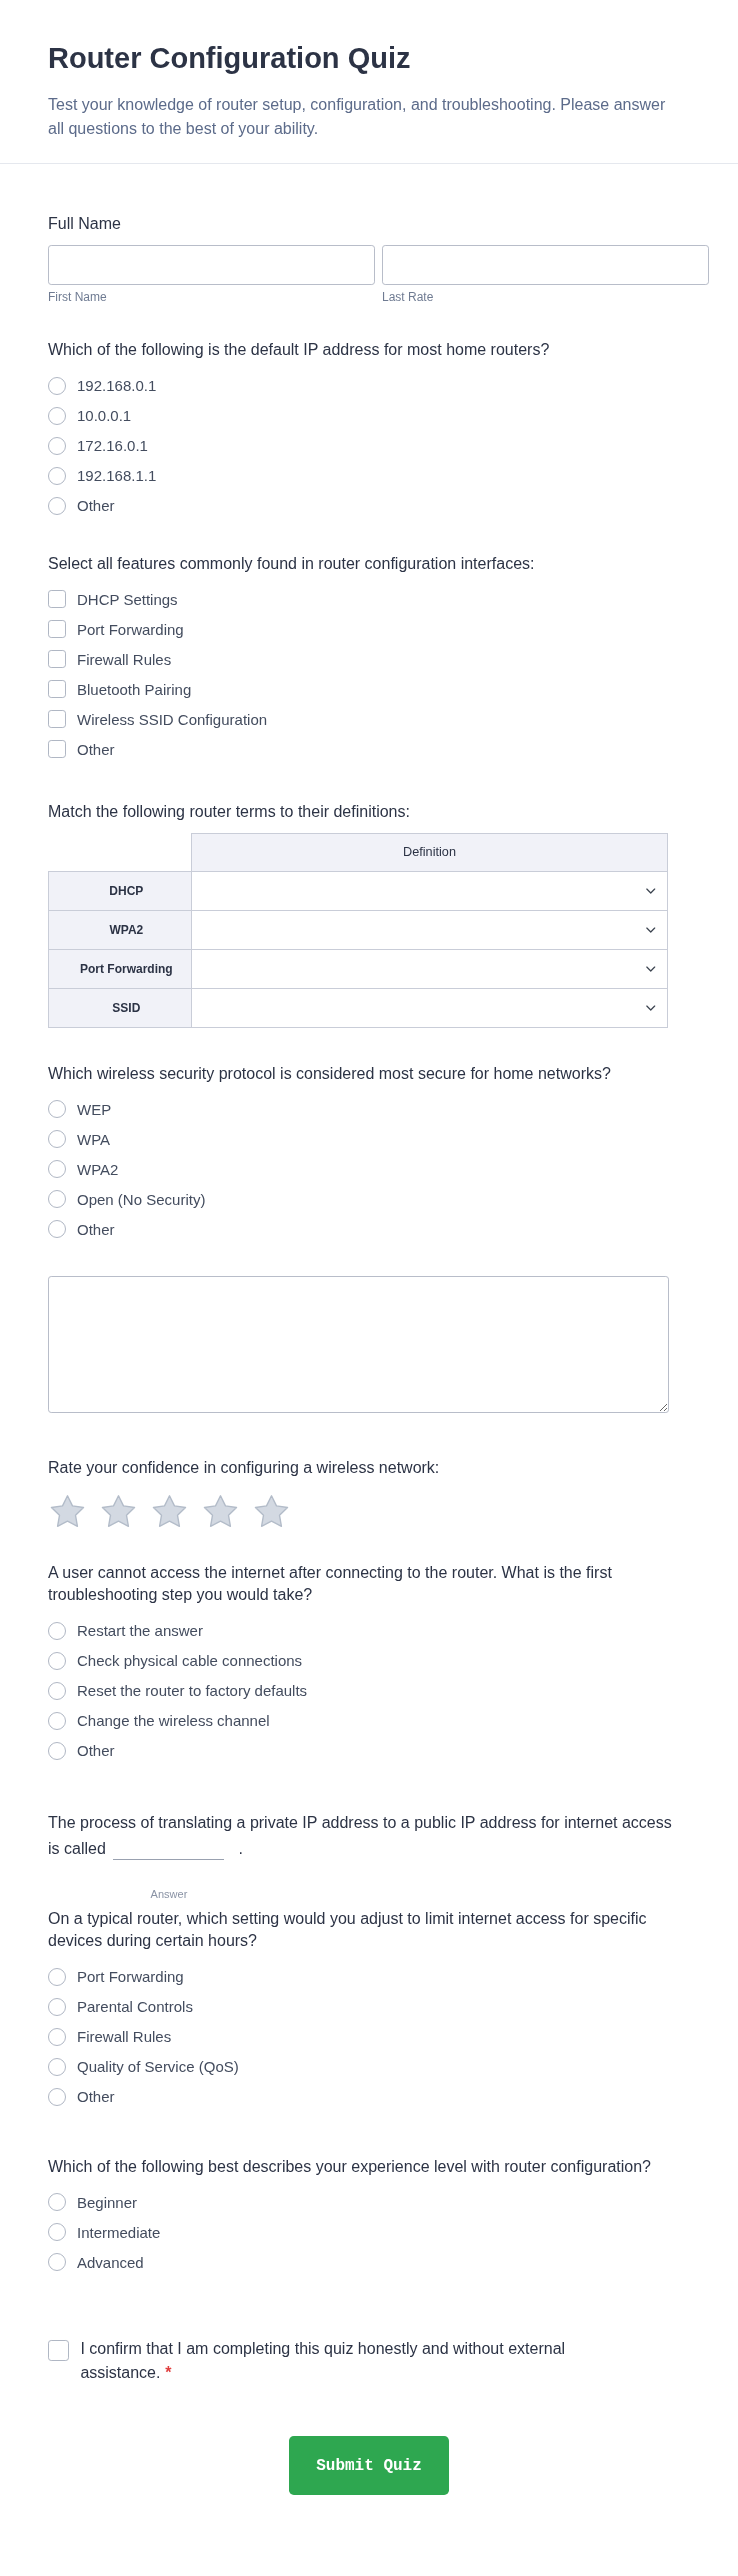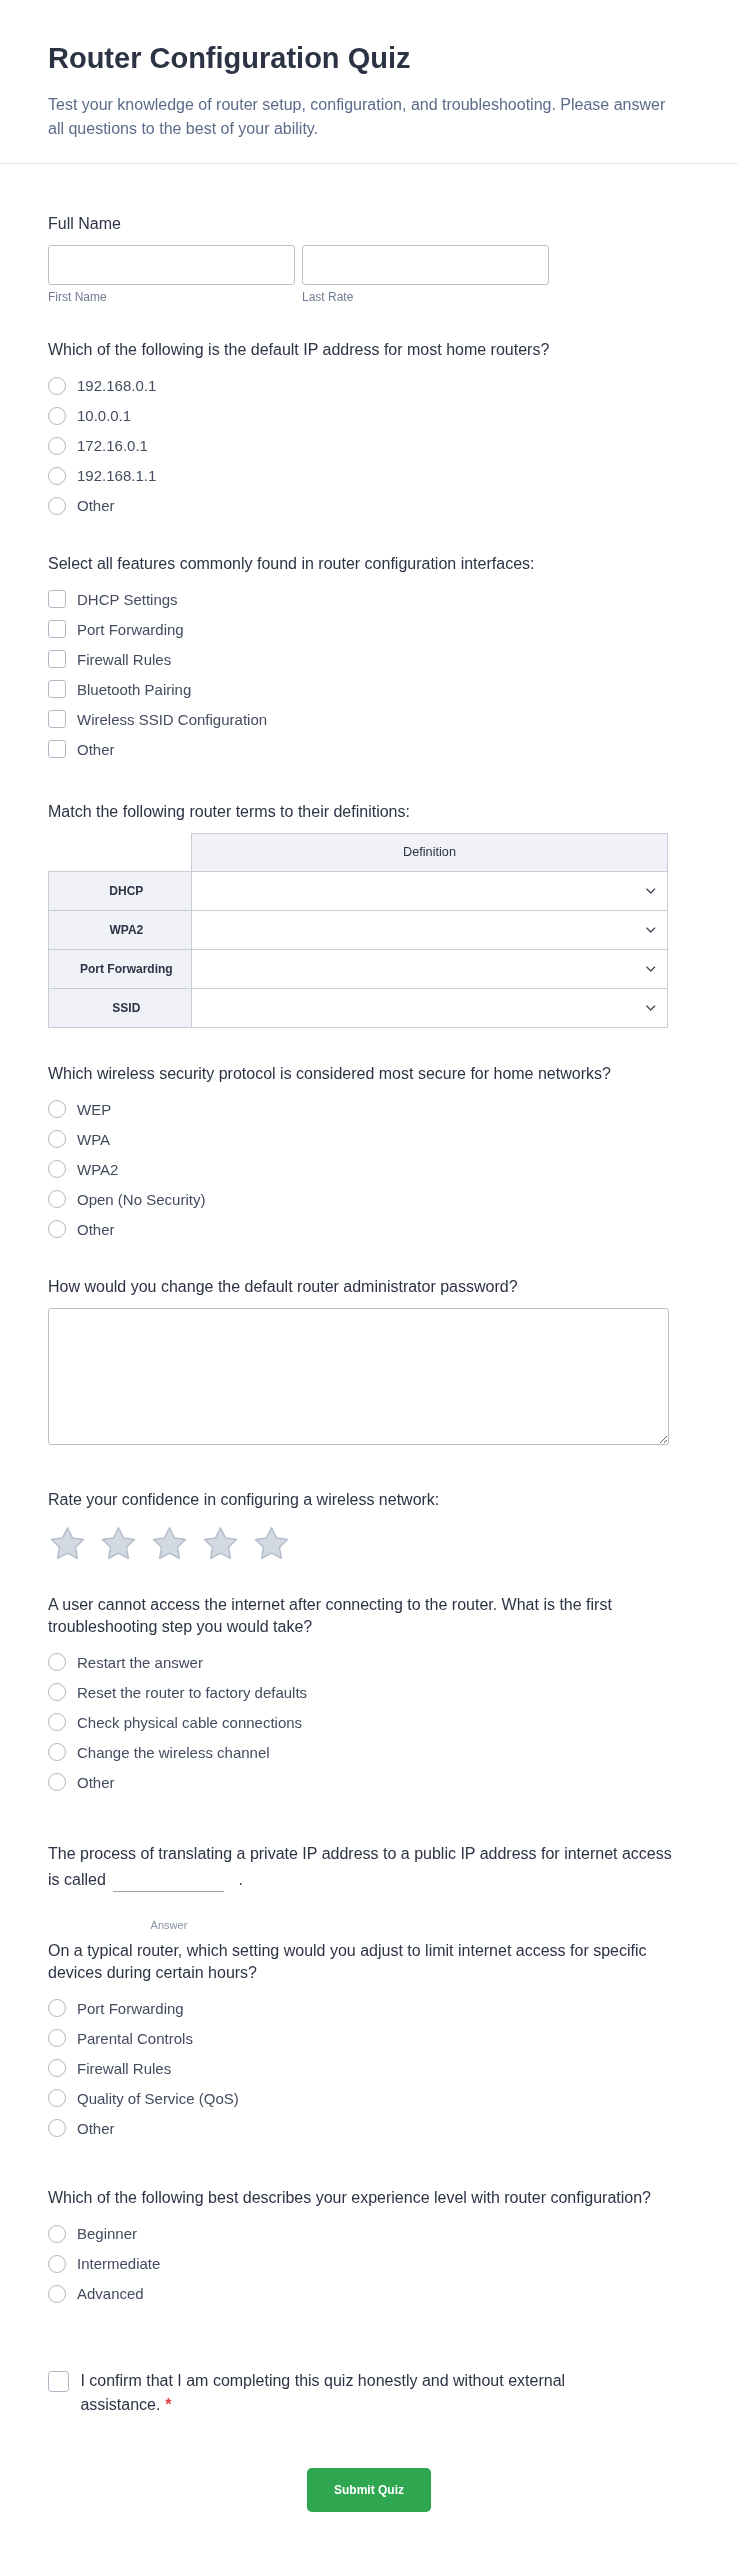--- a/index.html
+++ b/index.html
@@ -16,21 +16,21 @@
   .form-subtitle { margin-top: 16px; font-size: 16px; line-height: 24px; color: var(--subtitle-text, #5c6b8a); max-width: 635px; }
 
   
   .form-body { padding: 49px 48px 46px 48px; }
   .question { margin-bottom: 35px; }
   .mb40 { margin-bottom: 32px; } .mb44 { margin-bottom: 35px; } .mb46 { margin-bottom: 37px; }
   .mb56 { margin-bottom: 44px; } .mb64 { margin-bottom: 51px; } .mb76 { margin-bottom: 60px; }
   .q-label { font-size: 16px; line-height: 22px; font-weight: 500; color: var(--label-text, #2c3345); margin-bottom: 9.5px; max-width: 635px; }
 
   
-  .name-inputs { display: flex; gap: 7px; width: 501px; }
+  .name-inputs { display: flex; gap: 7px; width: 661px; }
   .name-field { flex: 1; }
   .text-input {
     width: 100%; height: 40px; border: 0.8px solid var(--input-border, #b8bdc9);
     border-radius: 3.2px; padding: 0 11px; font-size: 14.3px; color: var(--label-text, #2c3345);
     background: #fff; outline: none;
     font-family: "Liberation Sans", "DejaVu Sans", sans-serif;
   }
   .sublabel { margin-top: 5.6px; font-size: 12px; color: #6f7b92; }
 
   
@@ -86,22 +86,22 @@
   
   .confirm { display: flex; align-items: flex-start; max-width: 603px; cursor: pointer; }
   .confirm-box { width: 21.4px; height: 21.4px; margin-top: 2.4px; }
   .confirm-label { font-size: 16px; line-height: 24px; color: var(--label-text, #2c3345); }
   .req { color: var(--required-red, #e03e3e); margin-left: 4.8px; font-weight: 700; }
 
   
   .submit-row { display: flex; justify-content: center; }
   .submit-btn {
     background: var(--accent-green, #2ea750); color: #ffffff; border: none; border-radius: 4.8px;
-    height: 44px; padding: 0 27px; font-size: 12px; font-weight: 600; cursor: pointer;
-    font-family: Liberation Sans, sans-serif;
+    height: 59px; padding: 0 27px; font-size: 16px; font-weight: 600; cursor: pointer;
+    font-family: Liberation Mono, monospace;
   }
 </style>
 </head>
 <body>
 
 <header class="form-header">
   <h1 class="form-title">Router Configuration Quiz</h1>
   <p class="form-subtitle">Test your knowledge of router setup, configuration, and troubleshooting. Please answer all questions to the best of your ability.</p>
 </header>
 
@@ -251,21 +251,20 @@
         <span class="opt-label">Open (No Security)</span>
       </div>
       <div class="option">
         <span class="radio"></span>
         <span class="opt-label">Other</span>
       </div>
     </div>
   </div>
 
   <div class="question mb56">
-    <div class="q-label">How would you change the default router administrator password?</div>
     <textarea class="q-textarea" style=""></textarea>
   </div>
 
   <div class="question mb40">
     <div class="q-label">Rate your confidence in configuring a wireless network:</div>
     <div class="stars">
       <span class="star">
           <svg viewBox="0 0 24 24">
             <polygon points="12,1.8 15.23,8.33 22.4,9.38 17.2,14.45 18.43,21.6 12,18.22 5.57,21.6 6.8,14.45 1.6,9.38 8.77,8.33"></polygon>
           </svg>
@@ -295,25 +294,25 @@
 
   <div class="question mb56">
     <div class="q-label">A user cannot access the internet after connecting to the router. What is the first troubleshooting step you would take?</div>
     <div class="options">
       <div class="option">
         <span class="radio"></span>
         <span class="opt-label">Restart the answer</span>
       </div>
       <div class="option">
         <span class="radio"></span>
+        <span class="opt-label">Check physical cable connections</span>
+      </div>
+      <div class="option">
+        <span class="radio"></span>
         <span class="opt-label">Reset the router to factory defaults</span>
-      </div>
-      <div class="option">
-        <span class="radio"></span>
-        <span class="opt-label">Check physical cable connections</span>
       </div>
       <div class="option">
         <span class="radio"></span>
         <span class="opt-label">Change the wireless channel</span>
       </div>
       <div class="option">
         <span class="radio"></span>
         <span class="opt-label">Other</span>
       </div>
     </div>

